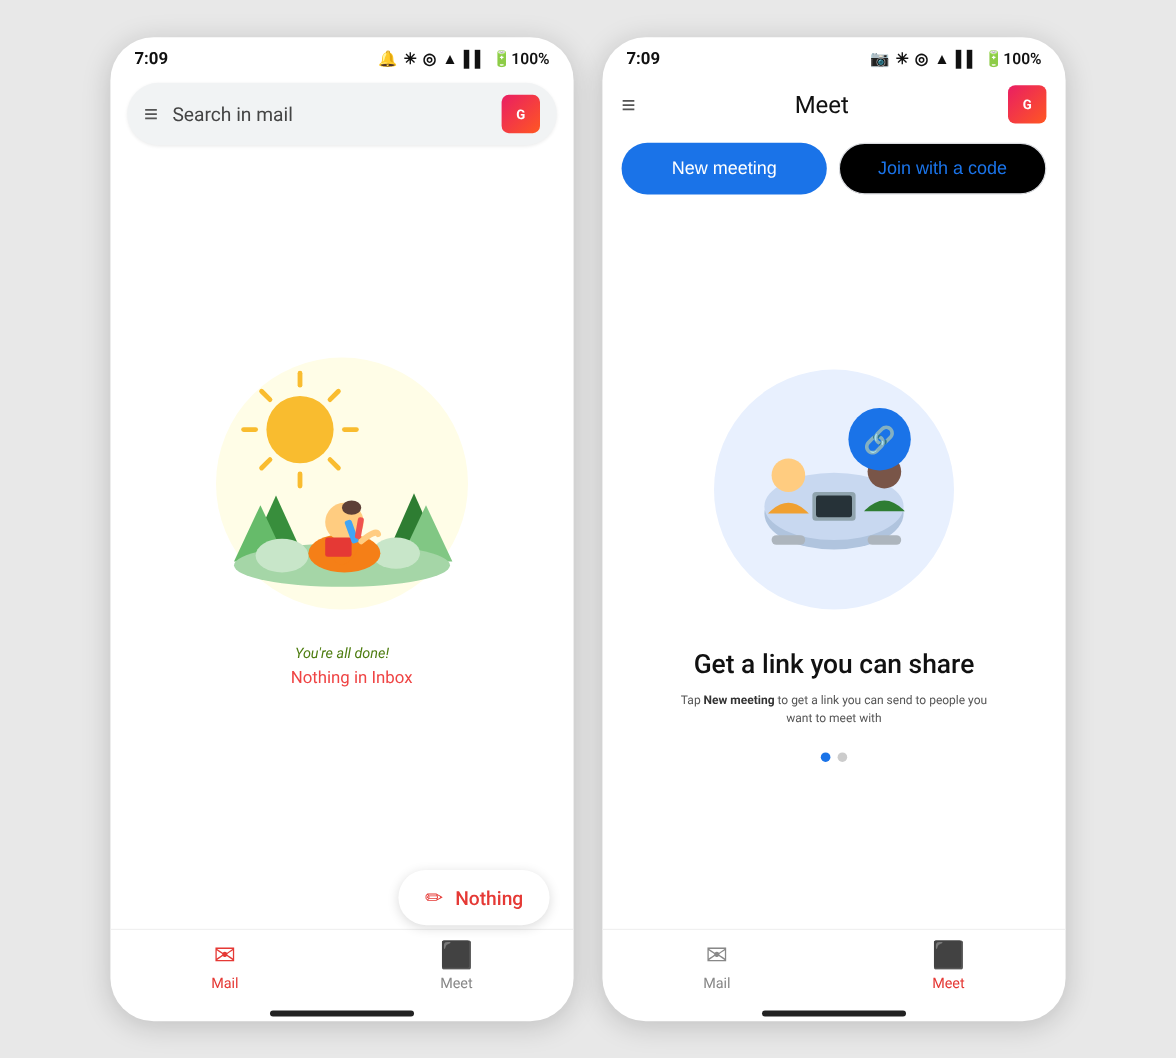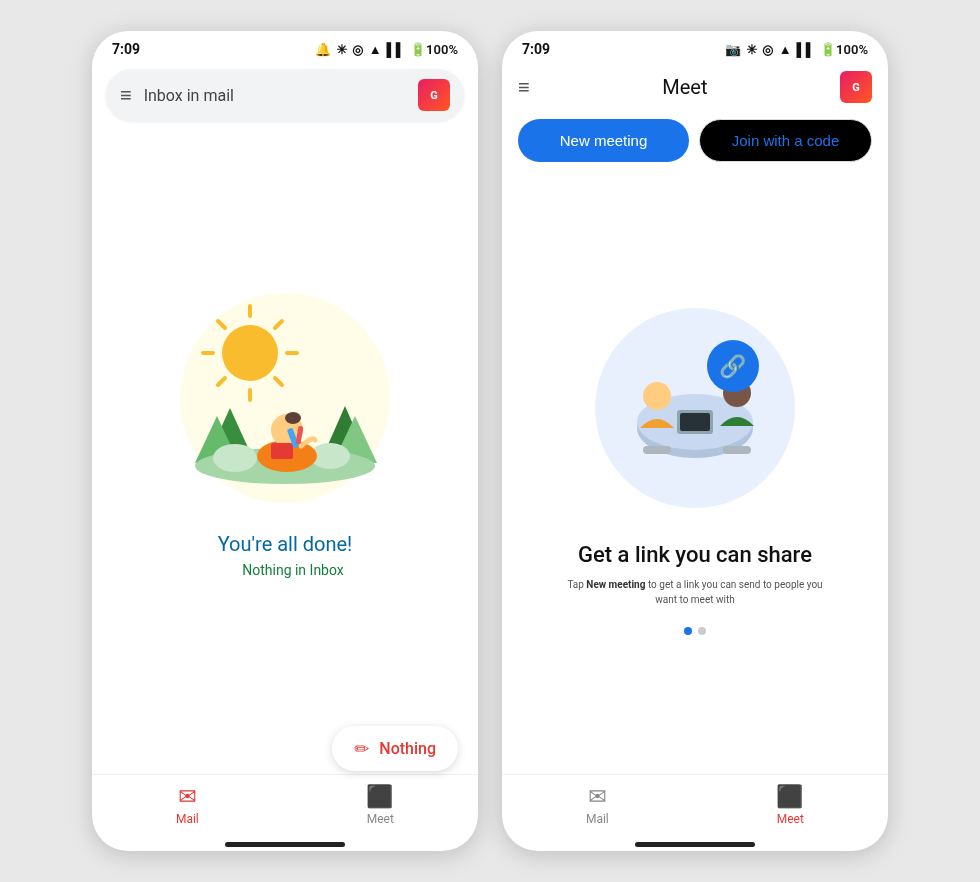--- a/index.html
+++ b/index.html
@@ -75,28 +75,29 @@
       padding-bottom: 40px;
     }
 
     .illustration {
       width: 220px;
       height: 220px;
       margin-bottom: 24px;
     }
 
     .empty-title {
-      font-size: 20px;
-      color: #0369a1;
+      font-size: 12px;
+      color: #4d7c0f;
       font-weight: 400;
       margin-bottom: 6px;
+      font-style: italic;
     }
     .empty-subtitle {
       font-size: 14px;
-      color: #15803d;
+      color: #ef4444;
       margin-left: 16px;
     }
 
     .compose-btn {
       position: absolute;
       bottom: 80px;
       right: 20px;
       background: #fff;
       border-radius: 28px;
       padding: 12px 22px;
@@ -261,21 +262,21 @@
       <span>✳</span>
       <span>◎</span>
       <span>▲</span>
       <span>▌▌</span>
       <span>🔋100%</span>
     </div>
   </div>
 
   <div class="search-bar">
     <span style="font-size:20px; color:#555;">≡</span>
-    <span class="search-bar-text">Inbox in mail</span>
+    <span class="search-bar-text">Search in mail</span>
     <div class="avatar-icon">
       <span>G</span>
     </div>
   </div>
 
   <div class="mail-content">
 
     <svg class="illustration" viewBox="0 0 220 220" xmlns="http://www.w3.org/2000/svg">
 
       <circle cx="110" cy="110" r="105" fill="#fffde7"></circle>

